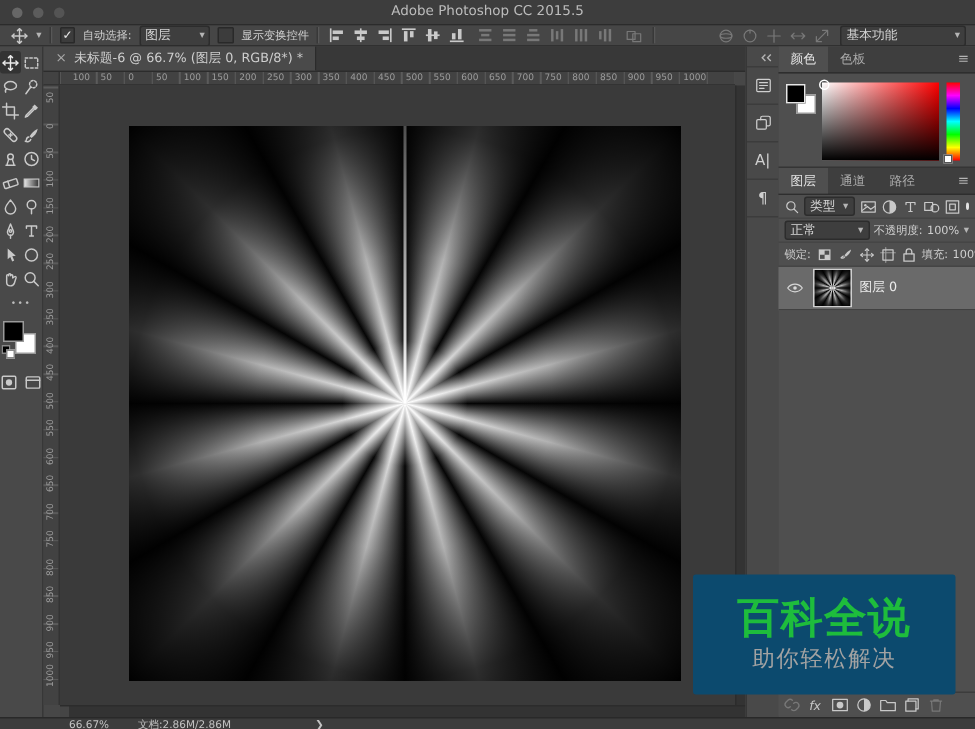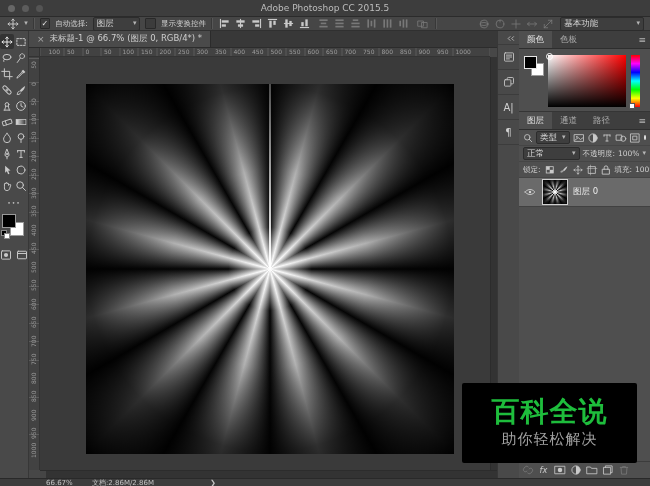--- a/index.html
+++ b/index.html
@@ -109,21 +109,21 @@
   .thumb{width:24px;height:24px;border:1px solid #d0d0d0;position:relative;}
   .layername{font-size:8.5px;color:#ececec;}
   .lp-bottom{position:absolute;left:0;bottom:0;width:100%;height:16px;border-top:1px solid #3c3c3c;
              display:flex;align-items:center;gap:3px;padding-left:2px;box-sizing:border-box;background:#4f4f4f;}
   .lp-bottom .icon{width:13px;height:13px;}
   
   .statusbar{position:absolute;left:0;top:478px;width:650px;height:8px;background:#3c3c3c;border-top:1px solid #292929;box-sizing:border-box;padding-left:32px;}
   .statusbar span{position:absolute;top:0;font-size:7px;line-height:8px;color:#c3c3c3;}
   .sb-zoom{left:46px;} .sb-doc{left:92px;} .sb-chev{left:210px;color:#9a9a9a;}
   
-  .watermark{position:absolute;left:462px;top:383px;width:175px;height:80px;background:#000000;z-index:60;
+  .watermark{position:absolute;left:462px;top:383px;width:175px;height:80px;background:#0c4a6e;z-index:60;
              display:flex;flex-direction:column;align-items:center;justify-content:center;border-radius:2px;}
   .wm-title{font-size:28px;font-weight:bold;letter-spacing:1px;line-height:1.1;}
   .wm-sub{font-size:15px;color:#a2a2a2;letter-spacing:1px;margin-top:3px;}
 </style>
 </head>
 <body>
 
 <div id="app">
 
   <div class="titlebar">
@@ -432,21 +432,21 @@
             <rect x="2" y="3" width="12" height="10" rx="1"></rect>
             <path d="M2 6h12"></path>
           </svg>
         </span>
       </div>
   </div>
 
   <div class="tabbar">
     <div class="doctab">
       <span class="close">×</span>
-      <span>未标题-1 @ 66.7% (图层 0, RGB/4*) *</span>
+      <span>未标题-6 @ 66.7% (图层 0, RGB/8*) *</span>
     </div>
   </div>
 
   <div class="corner"></div>
   <div class="hruler">
       <span class="hlab" style="left: 6.5px;">100</span>
       <span class="hlab" style="left: 25px;">50</span>
       <span class="hlab" style="left: 43.5px;">0</span>
       <span class="hlab" style="left: 62px;">50</span>
       <span class="hlab" style="left: 80.5px;">100</span>

